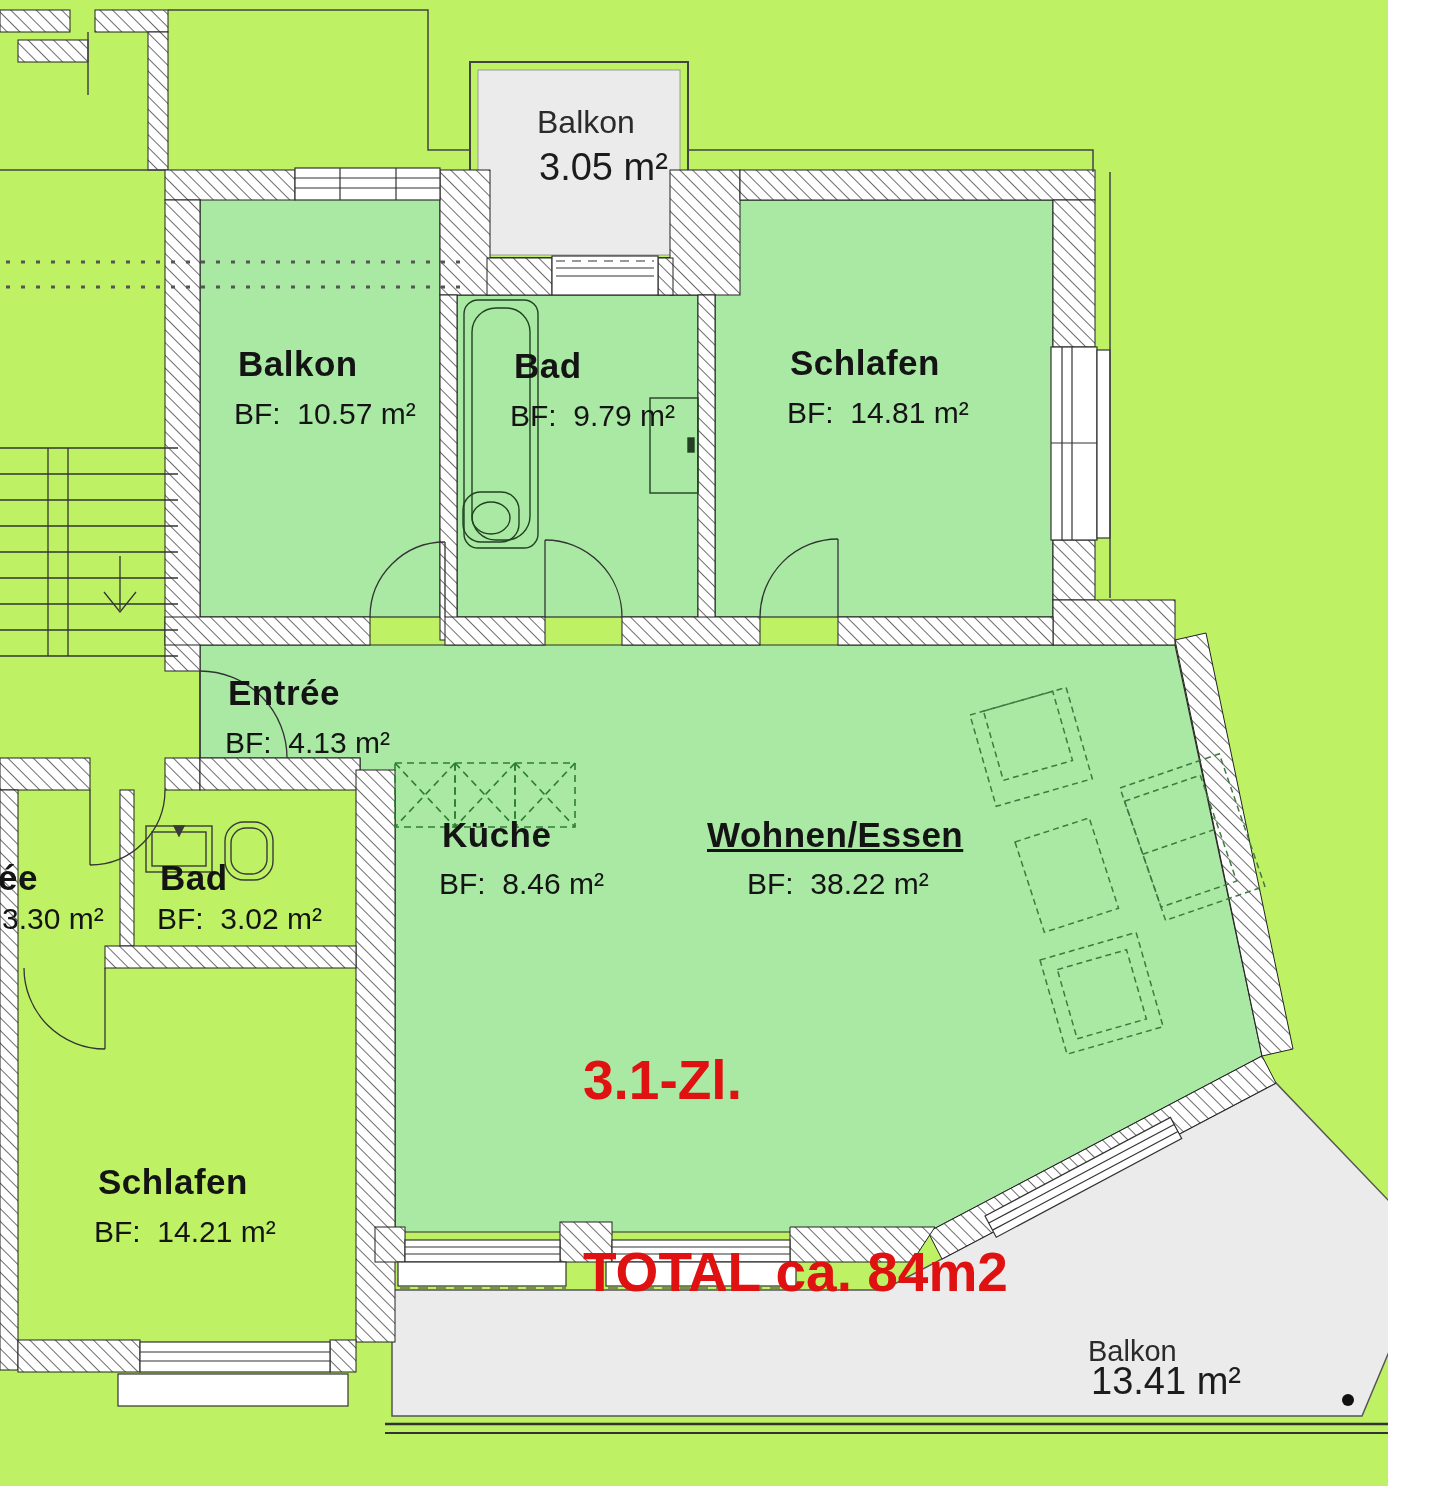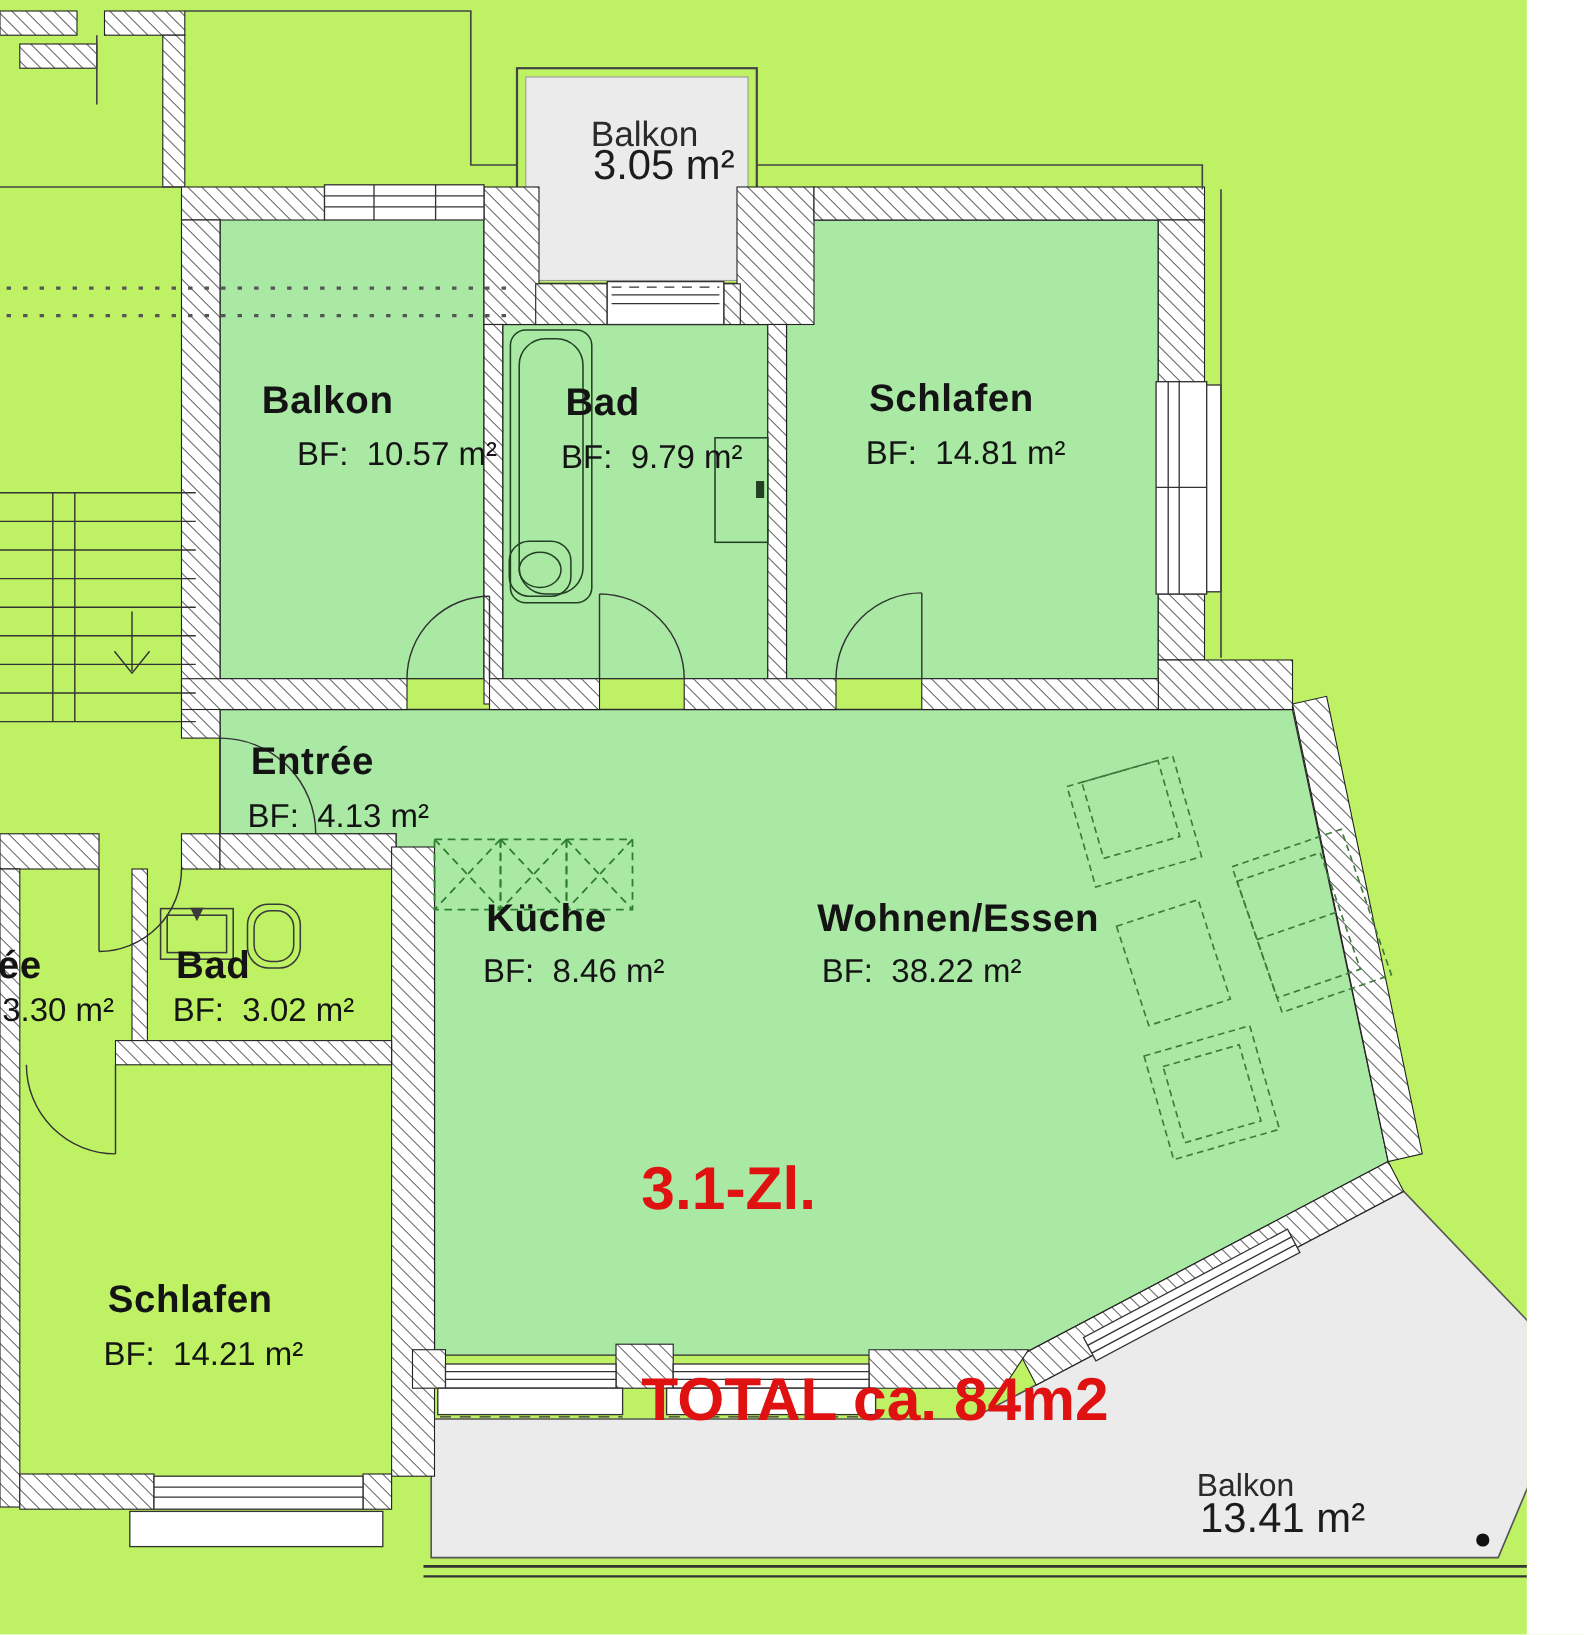--- a/index.html
+++ b/index.html
@@ -3,21 +3,21 @@
 <meta charset="utf-8">
 <style>
   html,body{margin:0;padding:0;background:#fff;}
   #plan{position:relative;width:1388px;height:1486px;background:#bef264;overflow:hidden;
         font-family:"Liberation Sans",sans-serif;}
   #plan svg{position:absolute;left:0;top:0;}
   .lbl{position:absolute;color:#141414;white-space:pre;line-height:1.05;}
   .rname{font-weight:bold;font-size:35px;letter-spacing:0.5px;}
   .rarea{font-size:30px;}
   .bname{font-size:32px;color:#2b2b2b;}
-  .bval{font-size:38px;color:#1c1c1c;}
+  .bval{font-size:38px;color:#1c1c1c;margin-top:16px;}
   .bname2{font-size:29px;color:#2b2b2b;}
   .bval2{font-size:38px;color:#1c1c1c;}
   .total{font-weight:bold;font-size:55px;line-height:64px;color:#e01111;}
 </style>
 </head>
 <body>
 
 <div id="plan">
 <svg width="1440" height="1486" viewBox="0 0 1440 1486">
   <defs>
@@ -254,35 +254,35 @@
       <rect x="0" y="0" width="100" height="98"></rect>
           <rect x="14" y="14" width="72" height="72"></rect>
     </g>
   </g>
 </svg>
 
 <div class="lbl bname" style="left:537px;top:106px;">Balkon</div>
 <div class="lbl bval" style="left:539px;top:132px;">3.05 m²</div>
 
 <div class="lbl rname" style="left:238px;top:346px;">Balkon</div>
-<div class="lbl rarea" style="left:234px;top:398px;margin-left:36px;">BF:  10.57 m²</div>
+<div class="lbl rarea" style="left:234px;top:398px;">BF:  10.57 m²</div>
 
 <div class="lbl rname" style="left:514px;top:348px;">Bad</div>
 <div class="lbl rarea" style="left:510px;top:400px;">BF:  9.79 m²</div>
 
 <div class="lbl rname" style="left:790px;top:345px;">Schlafen</div>
 <div class="lbl rarea" style="left:787px;top:397px;">BF:  14.81 m²</div>
 
 <div class="lbl rname" style="left:228px;top:675px;">Entrée</div>
 <div class="lbl rarea" style="left:225px;top:727px;">BF:  4.13 m²</div>
 
 <div class="lbl rname" style="left:442px;top:817px;text-align:center;">Küche</div>
 <div class="lbl rarea" style="left:439px;top:868px;">BF:  8.46 m²</div>
 
-<div class="lbl rname" style="left:743px;top:817px;">Wohnen/Essen</div>
+<div class="lbl rname" style="left:707px;top:817px;text-decoration:underline;">Wohnen/Essen</div>
 <div class="lbl rarea" style="left:747px;top:868px;">BF:  38.22 m²</div>
 
 <div class="lbl total" style="left:583px;top:920px;">
   <div>3.1-Zl.</div>
   <div>TOTAL ca. 84m2</div>
 </div>
 
 <div class="lbl rname" style="left:-2px;top:860px;">ée</div>
 <div class="lbl rarea" style="left:2px;top:903px;">3.30 m²</div>
 

